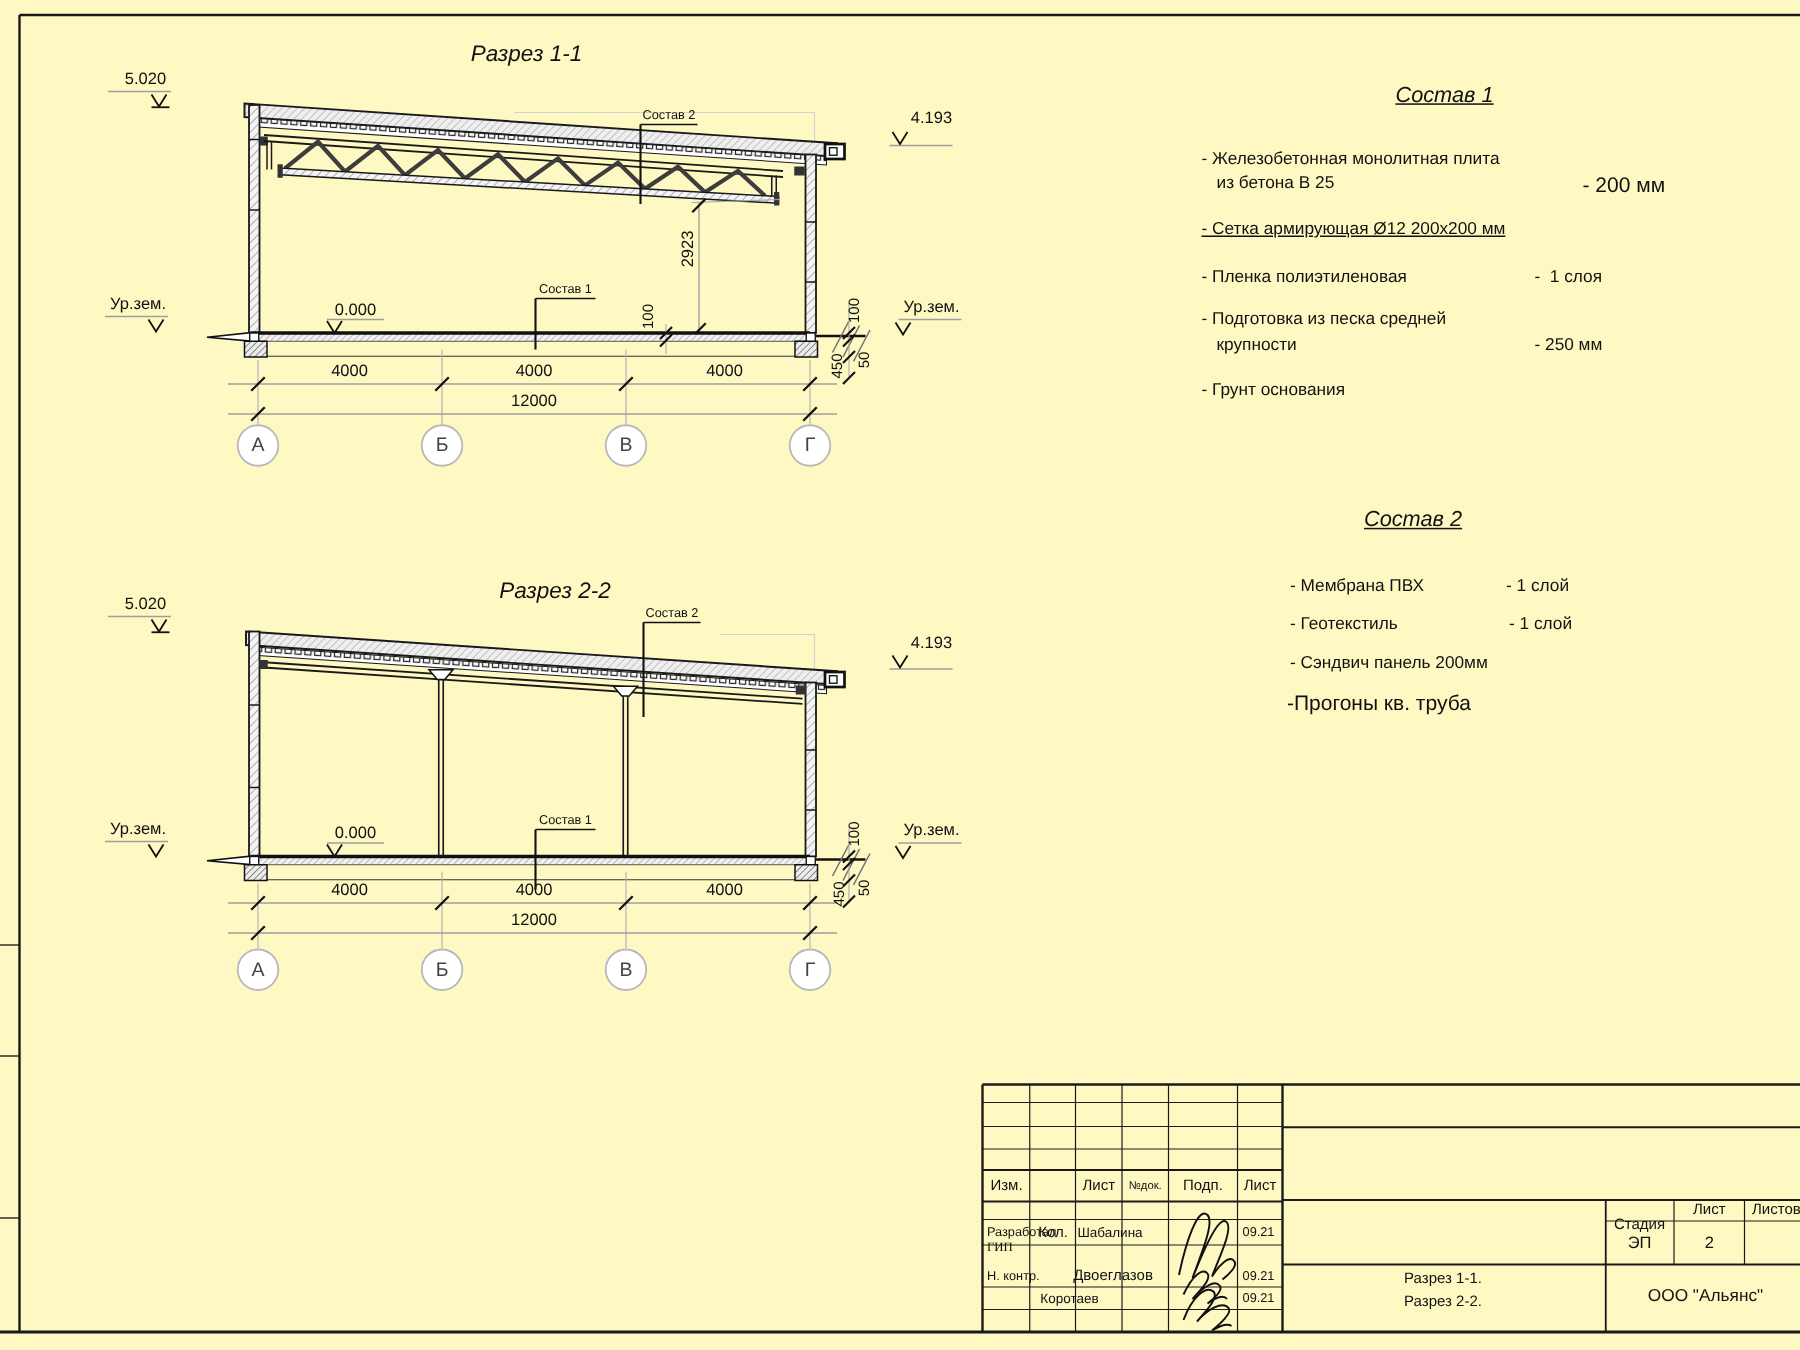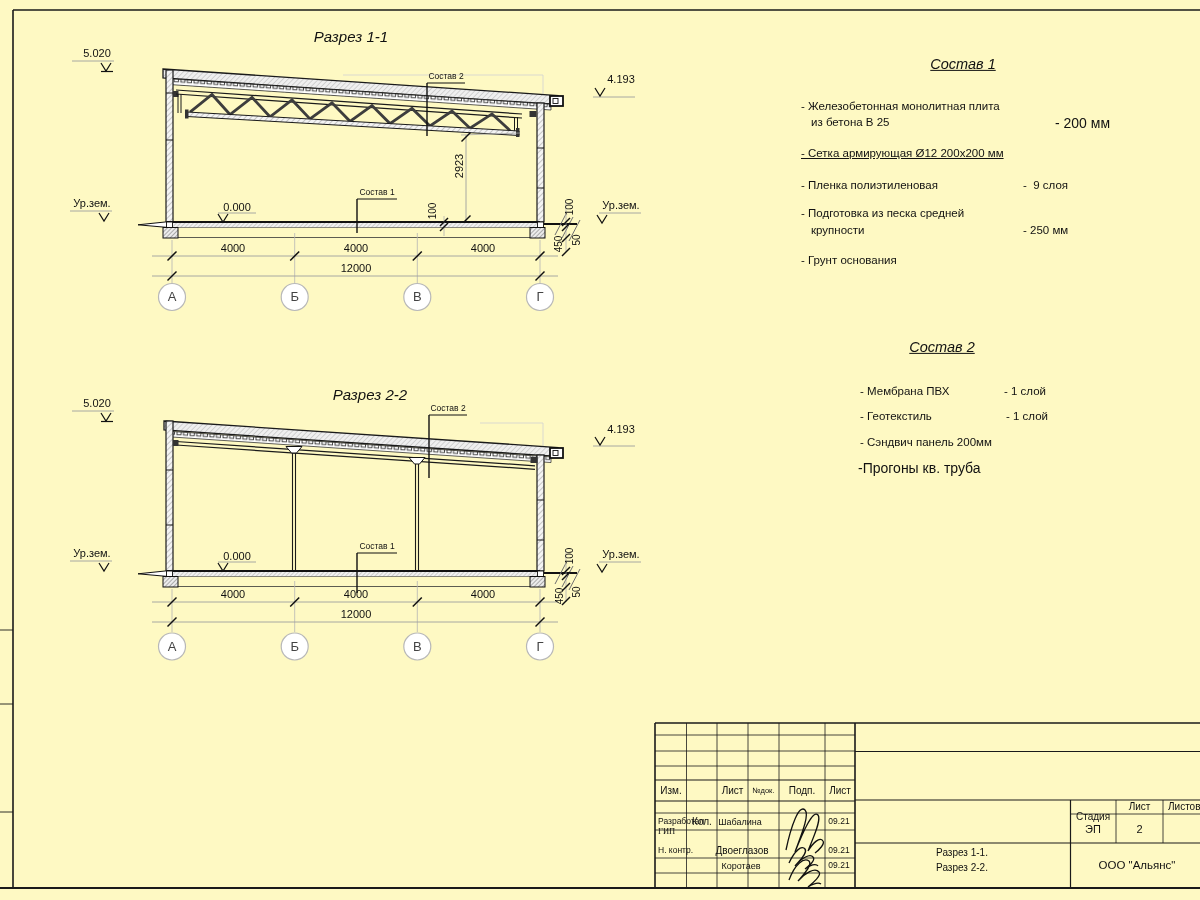--- a/index.html
+++ b/index.html
@@ -336,21 +336,21 @@
 <span class="lbl ctr" style="left:294.7px;top:646.5px;font-size:13px;color:#444;">Б</span>
 <span class="lbl ctr" style="left:417.3px;top:646.5px;font-size:13px;color:#444;">В</span>
 <span class="lbl ctr" style="left:540px;top:646.5px;font-size:13px;color:#444;">Г</span>
 
 <span class="lbl ctr it und" style="left:963px;top:64px;font-size:14.5px;">Состав 1</span>
 <span class="lbl" style="left:801px;top:100px;font-size:11.5px;">- Железобетонная  монолитная плита</span>
 <span class="lbl" style="left:811px;top:115.5px;font-size:11.5px;">из бетона В 25</span>
 <span class="lbl" style="left:1023px;top:115.5px;font-size:14px;margin-left:32px;">- 200 мм</span>
 <span class="lbl" style="left:801px;top:147px;font-size:11.5px;text-decoration:underline;">- Сетка армирующая Ø12 200x200 мм</span>
 <span class="lbl" style="left:801px;top:178.5px;font-size:11.5px;">- Пленка полиэтиленовая</span>
-<span class="lbl" style="left:1023px;top:178.5px;font-size:11.5px;white-space:pre;">-  9 слоя</span>
+<span class="lbl" style="left:1023px;top:178.5px;font-size:11.5px;white-space:pre;">-  1 слоя</span>
 <span class="lbl" style="left:801px;top:207px;font-size:11.5px;">- Подготовка из песка средней</span>
 <span class="lbl" style="left:811px;top:223.5px;font-size:11.5px;">крупности</span>
 <span class="lbl" style="left:1023px;top:223.5px;font-size:11.5px;">- 250 мм</span>
 <span class="lbl" style="left:801px;top:253.5px;font-size:11.5px;">- Грунт основания</span>
 
 <span class="lbl ctr it und" style="left:942px;top:347px;font-size:14.5px;">Состав 2</span>
 <span class="lbl" style="left:860px;top:385px;font-size:11.5px;">- Мембрана ПВХ</span>
 <span class="lbl" style="left:1004px;top:385px;font-size:11.5px;">- 1 слой</span>
 <span class="lbl" style="left:860px;top:410px;font-size:11.5px;">- Геотекстиль</span>
 <span class="lbl" style="left:1006px;top:410px;font-size:11.5px;">- 1 слой</span>
@@ -364,21 +364,21 @@
 <span class="lbl ctr" style="left:802px;top:790.5px;font-size:10px;">Подп.</span>
 <span class="lbl ctr" style="left:840px;top:790.5px;font-size:10px;">Лист</span>
 
 <span class="lbl lfty" style="left:658px;top:821.5px;font-size:8.5px;text-align:right;">Разработал</span>
 <span class="lbl ctr" style="left:740px;top:821.5px;font-size:9px;">Шабалина</span>
 <span class="lbl ctr" style="left:839px;top:821.5px;font-size:8.5px;">09.21</span>
 <span class="lbl lfty" style="left:658px;top:850.5px;font-size:8.5px;">Н. контр.</span>
 <span class="lbl ctr" style="left:742px;top:850.5px;font-size:10px;">Двоеглазов</span>
 <span class="lbl ctr" style="left:839px;top:850.5px;font-size:8.5px;">09.21</span>
 <span class="lbl lfty" style="left:658px;top:832px;font-size:8.5px;font-family:Liberation Serif, serif;">ГИП</span>
-<span class="lbl ctr" style="left:741px;top:865.5px;font-size:9px;text-align:right;">Коротаев</span>
+<span class="lbl ctr" style="left:713px;top:865.5px;font-size:9px;text-align:right;">Коротаев</span>
 <span class="lbl ctr" style="left:839px;top:865.5px;font-size:8.5px;">09.21</span>
 
 <span class="lbl ctr" style="left:1093px;top:817px;font-size:10px;">Стадия</span>
 <span class="lbl ctr" style="left:1139.5px;top:807px;font-size:10px;">Лист</span>
 <span class="lbl lfty" style="left:1168px;top:807px;font-size:10px;">Листов</span>
 <span class="lbl ctr" style="left:1093px;top:828.5px;font-size:11px;">ЭП</span>
 <span class="lbl ctr" style="left:1139.5px;top:828.5px;font-size:11px;">2</span>
 <span class="lbl ctr" style="left:962px;top:853px;font-size:10px;">Разрез 1-1.</span>
 <span class="lbl ctr" style="left:962px;top:868px;font-size:10px;">Разрез 2-2.</span>
 <span class="lbl ctr" style="left:1137px;top:864.5px;font-size:11.5px;">ООО "Альянс"</span>

